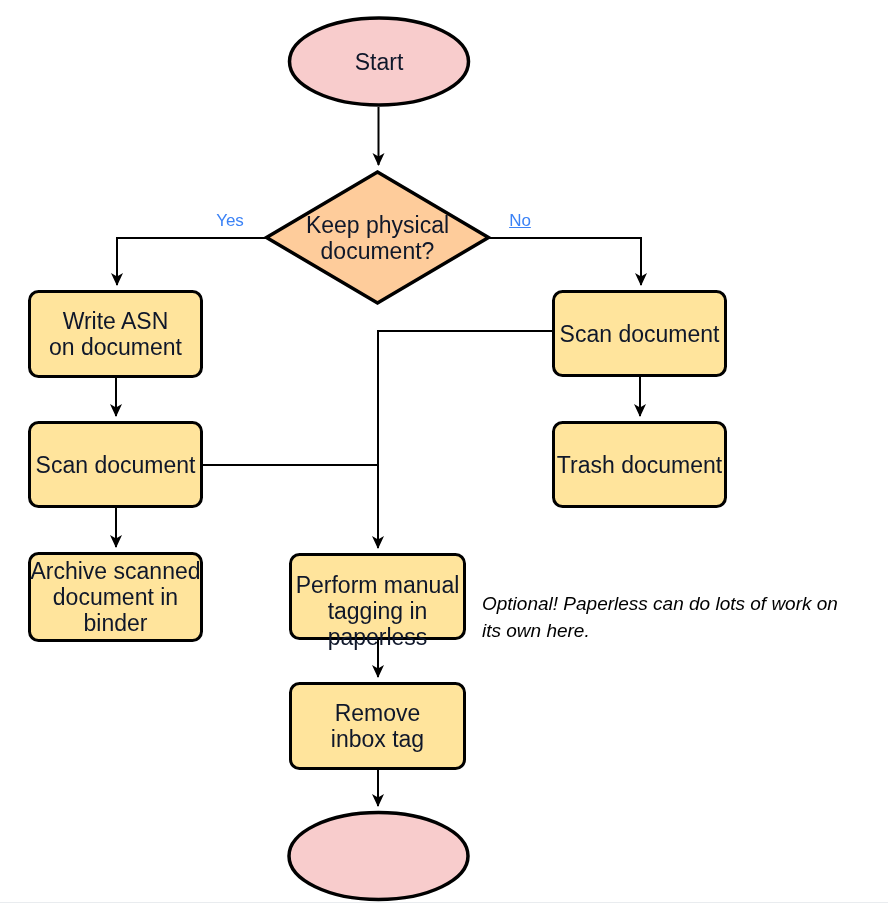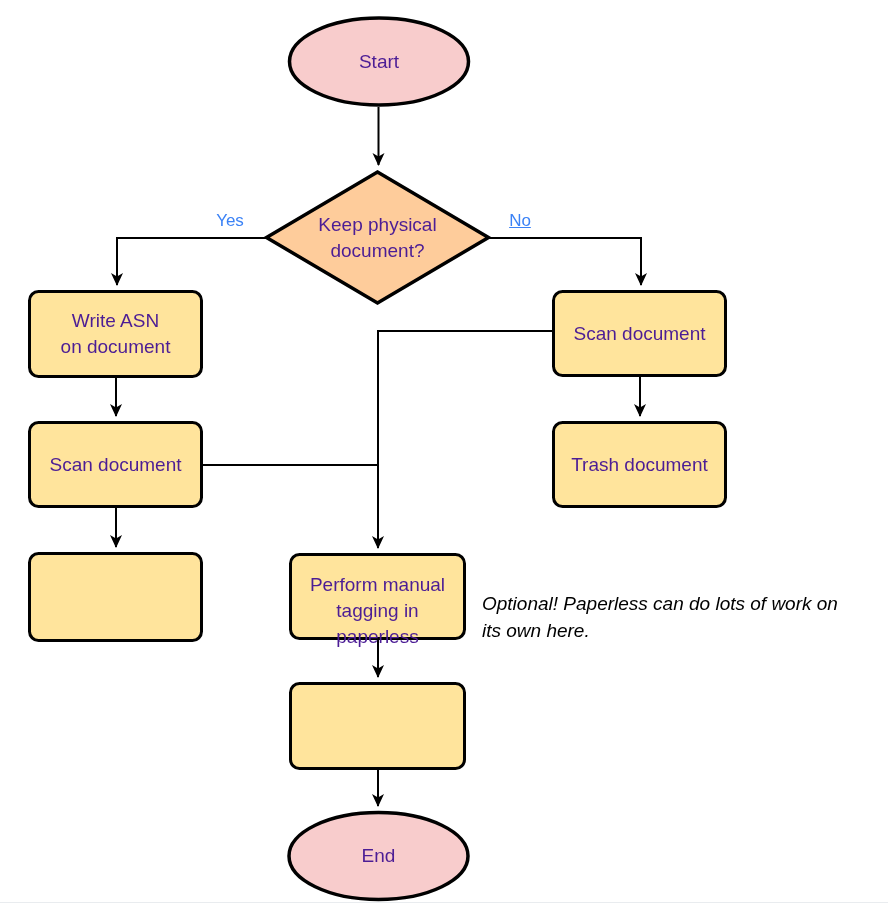--- a/index.html
+++ b/index.html
@@ -17,23 +17,23 @@
     left: 0; top: 0;
     width: 888px; height: 907px;
   }
   .node-label {
     position: absolute;
     display: flex;
     align-items: center;
     justify-content: center;
     text-align: center;
     white-space: pre-line;
-    font-size: 19px;
+    font-size: 23px;
     line-height: 26px;
-    color: #4c1d95;
+    color: #0f172a;
     pointer-events: none;
   }
   .edge-label {
     position: absolute;
     font-size: 17px;
     line-height: 20px;
     text-align: center;
     color: #3b82f6;
   }
   .annotation {
@@ -95,31 +95,35 @@
   <div class="node-label" style="left:289px; top:17px; width:180px; height:89px;">Start</div>
 
   <div class="node-label" style="left:277px; top:170px; width:201px; height:135px;">Keep physical
 document?</div>
 
   <div class="node-label" style="left:28px; top:290px; width:175px; height:88px;">Write ASN
 on document</div>
 
   <div class="node-label" style="left:28px; top:421px; width:175px; height:87px;">Scan document</div>
 
+  <div class="node-label" style="left:28px; top:552px; width:175px; height:90px;">Archive scanned
+document in
+binder</div>
 
   <div class="node-label" style="left:552px; top:290px; width:175px; height:87px;">Scan document</div>
 
   <div class="node-label" style="left:552px; top:421px; width:175px; height:87px;">Trash document</div>
 
   <div class="node-label" style="left:289px; top:567px; width:177px; height:87px;">Perform manual
 tagging in
 paperless</div>
 
+  <div class="node-label" style="left:289px; top:682px; width:177px; height:88px;">Remove
+inbox tag</div>
 
-  <div class="node-label" style="left:289px; top:811px; width:179px; height:89px;">End</div>
 
   <div class="edge-label" style="left:200px; top:211px; width:60px;">Yes</div>
 
   <div class="edge-label" style="left:490px; top:211px; width:60px;text-decoration:underline;">No</div>
 
   <div class="annotation">Optional! Paperless can do lots of work on
 its own here.</div>
 
   <div class="bottom-rule"></div>
 

